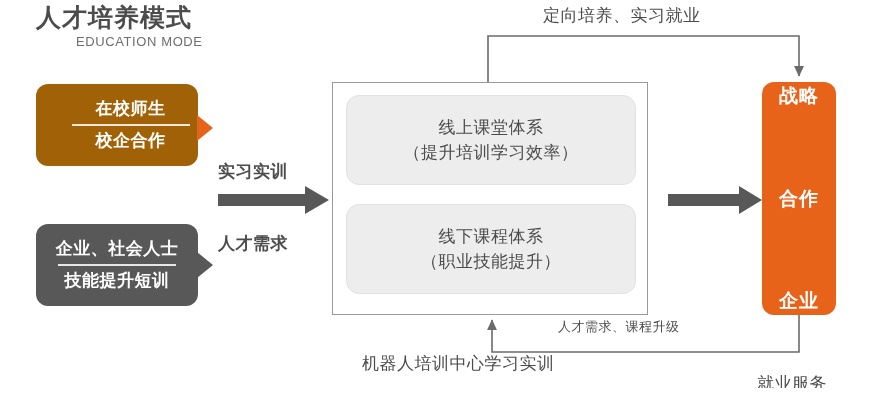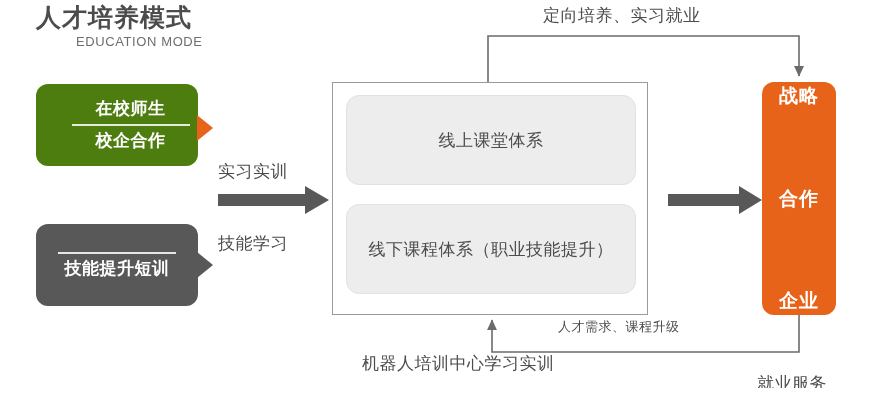--- a/index.html
+++ b/index.html
@@ -47,21 +47,21 @@
   .callout {
     width: 162px;
     height: 82px;
     border-radius: 12px;
     box-sizing: border-box;
     display: flex;
     flex-direction: column;
     align-items: center;
     justify-content: center;
   }
-  .callout-orange { background: #4d7c0f; padding-left: 27px; }
+  .callout-orange { background: #a16207; padding-left: 27px; }
   .callout-gray   { background: #585858; }
   .callout .line {
     font-size: 17px;
     font-weight: bold;
     color: #ffffff;
     line-height: 24px;
     white-space: nowrap;
     letter-spacing: 0.5px;
   }
   .callout .rule {
@@ -82,20 +82,21 @@
   #callout-teachers-tail { left: 197px; top: 115px; }
   #callout-enterprise { left: 36px; top: 224px; }
   #callout-enterprise-tail { left: 197px; top: 252px; }
 
   
   .mid-label {
     font-size: 17px;
     color: #4c4c4c;
     white-space: nowrap;
     letter-spacing: 0.5px;
+    font-weight: bold;
   }
   #label-practice { left: 218px; top: 160px; }
   #label-skill    { left: 218px; top: 232px; }
 
   
   #center-box {
     left: 332px;
     top: 82px;
     width: 316px;
     height: 233px;
@@ -106,21 +107,21 @@
   .inner-card {
     position: absolute;
     left: 13px;
     width: 290px;
     height: 90px;
     background: #ededed;
     border: 1px solid #e2e2e2;
     border-radius: 13px;
     box-sizing: border-box;
     display: flex;
-    flex-direction: row;
+    flex-direction: column;
     align-items: center;
     justify-content: center;
   }
   #inner-online  { top: 12px; }
   #inner-offline { top: 121px; }
   .inner-card .ln {
     font-size: 17px;
     color: #4c4c4c;
     line-height: 25px;
     white-space: nowrap;
@@ -213,31 +214,33 @@
   </div>
 
   <div id="callout-teachers" class="abs callout callout-orange">
     <div class="line">在校师生</div>
     <div class="rule"></div>
     <div class="line">校企合作</div>
   </div>
   <div id="callout-teachers-tail" class="abs callout-tail tail-orange"></div>
 
   <div id="callout-enterprise" class="abs callout callout-gray">
+    <div class="line">企业、社会人士</div>
     <div class="rule"></div>
     <div class="line">技能提升短训</div>
   </div>
   <div id="callout-enterprise-tail" class="abs callout-tail tail-gray"></div>
 
   <div id="label-practice" class="abs mid-label">实习实训</div>
-  <div id="label-skill" class="abs mid-label">技能学习</div>
+  <div id="label-skill" class="abs mid-label">人才需求</div>
 
   <div id="center-box" class="abs">
     <div id="inner-online" class="inner-card">
       <div class="ln">线上课堂体系</div>
+      <div class="ln">（提升培训学习效率）</div>
     </div>
     <div id="inner-offline" class="inner-card">
       <div class="ln">线下课程体系</div>
       <div class="ln">（职业技能提升）</div>
     </div>
   </div>
 
   <div id="partner-box" class="abs">
     <div class="ln">战略</div>
     <div class="ln">合作</div>

